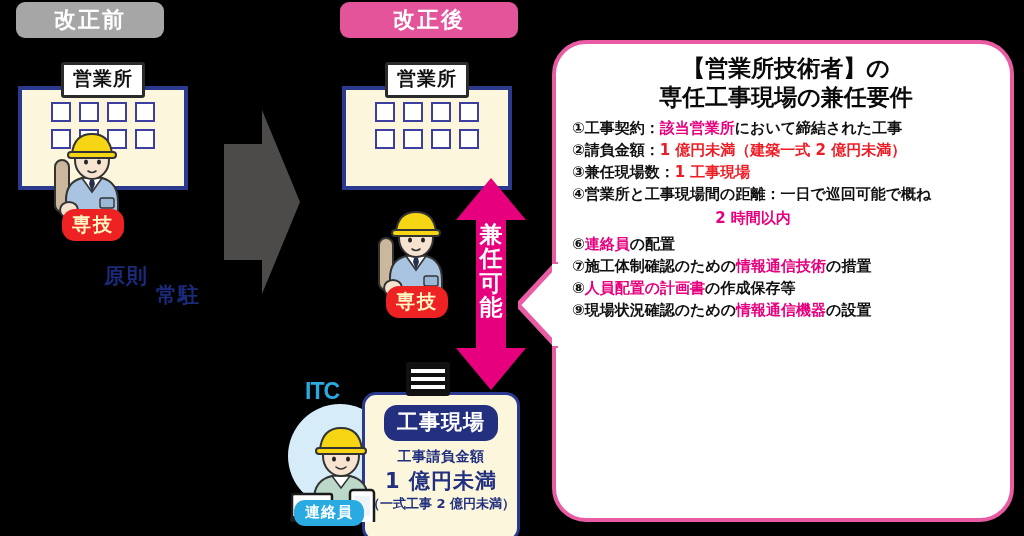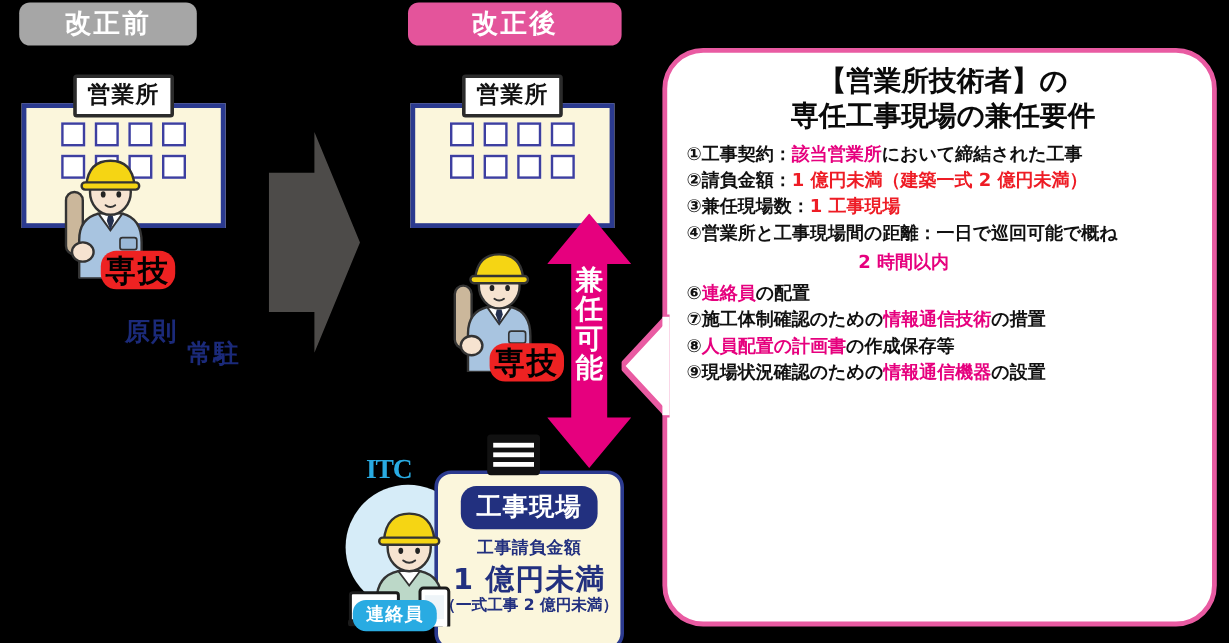--- a/index.html
+++ b/index.html
@@ -36,23 +36,23 @@
     gap:7px 8px; z-index:2;
   }
   .office .wins i { display:block; background:#fff; border:2.5px solid #3d3fa0; }
 
   
   .worker { position:absolute; width:96px; height:110px; z-index:4; }
   .worker svg { width:100%; height:100%; display:block; }
 
   
   .badge-sengi {
-    position:absolute; background:#ee2222; color:#000000; font-weight:bold;
+    position:absolute; background:#ee2222; color:#fef9c3; font-weight:bold;
     border-radius:13px; display:flex; align-items:center; justify-content:center;
-    font-size:25px; letter-spacing:2px; z-index:6; height:32px; width:62px;margin-left:22px;
+    font-size:19px; letter-spacing:2px; z-index:6; height:32px; width:62px;
   }
 
   
   #gray-arrow { position:absolute; left:224px; top:110px; width:76px; height:184px; z-index:2; }
 
   
   .navy-cap {
     position:absolute; color:#1b2a7a; font-weight:bold; font-size:21px;
     letter-spacing:1px; z-index:5; white-space:nowrap;
   }
@@ -78,29 +78,29 @@
   }
   #site-clip i { display:block; height:4px; background:#fff; }
   .site-title {
     position:absolute; left:50%; transform:translateX(-50%); top:10px;
     background:#22307f; color:#fff; font-weight:bold; font-size:21px;
     border-radius:13px; padding:3px 13px 5px; letter-spacing:1px; white-space:nowrap;
   }
   .site-l1 { position:absolute; left:0; right:0; top:53px; text-align:center;
              color:#22307f; font-weight:bold; font-size:14px; letter-spacing:.5px; }
   .site-l2 { position:absolute; left:0; right:0; top:72px; text-align:center;
-             color:#22307f; font-weight:bold; font-size:24px; letter-spacing:1px; }
+             color:#22307f; font-weight:bold; font-size:21px; letter-spacing:1px; }
   .site-l3 { position:absolute; left:0; right:0; top:100px; text-align:center;
              color:#22307f; font-weight:bold; font-size:13px; }
 
   
   #itc-logo {
     position:absolute; left:305px; top:378px; color:#29abe2;
     font-weight:bold; font-size:23px; letter-spacing:-1px; z-index:6;
-    font-family:Liberation Serif, serif;
+    font-family:Liberation Sans, sans-serif;
   }
   #liaison-circle {
     position:absolute; left:288px; top:404px; width:104px; height:104px;
     border-radius:50%; background:#d6ecf8; z-index:3;
   }
   #liaison-person { position:absolute; left:290px; top:404px; width:100px; height:118px; z-index:4; }
   #liaison-person svg { width:100%; height:100%; display:block; }
   .badge-renraku {
     position:absolute; left:294px; top:500px; background:#29abe2; color:#fff;
     font-weight:bold; font-size:15px; border-radius:11px; z-index:6;

